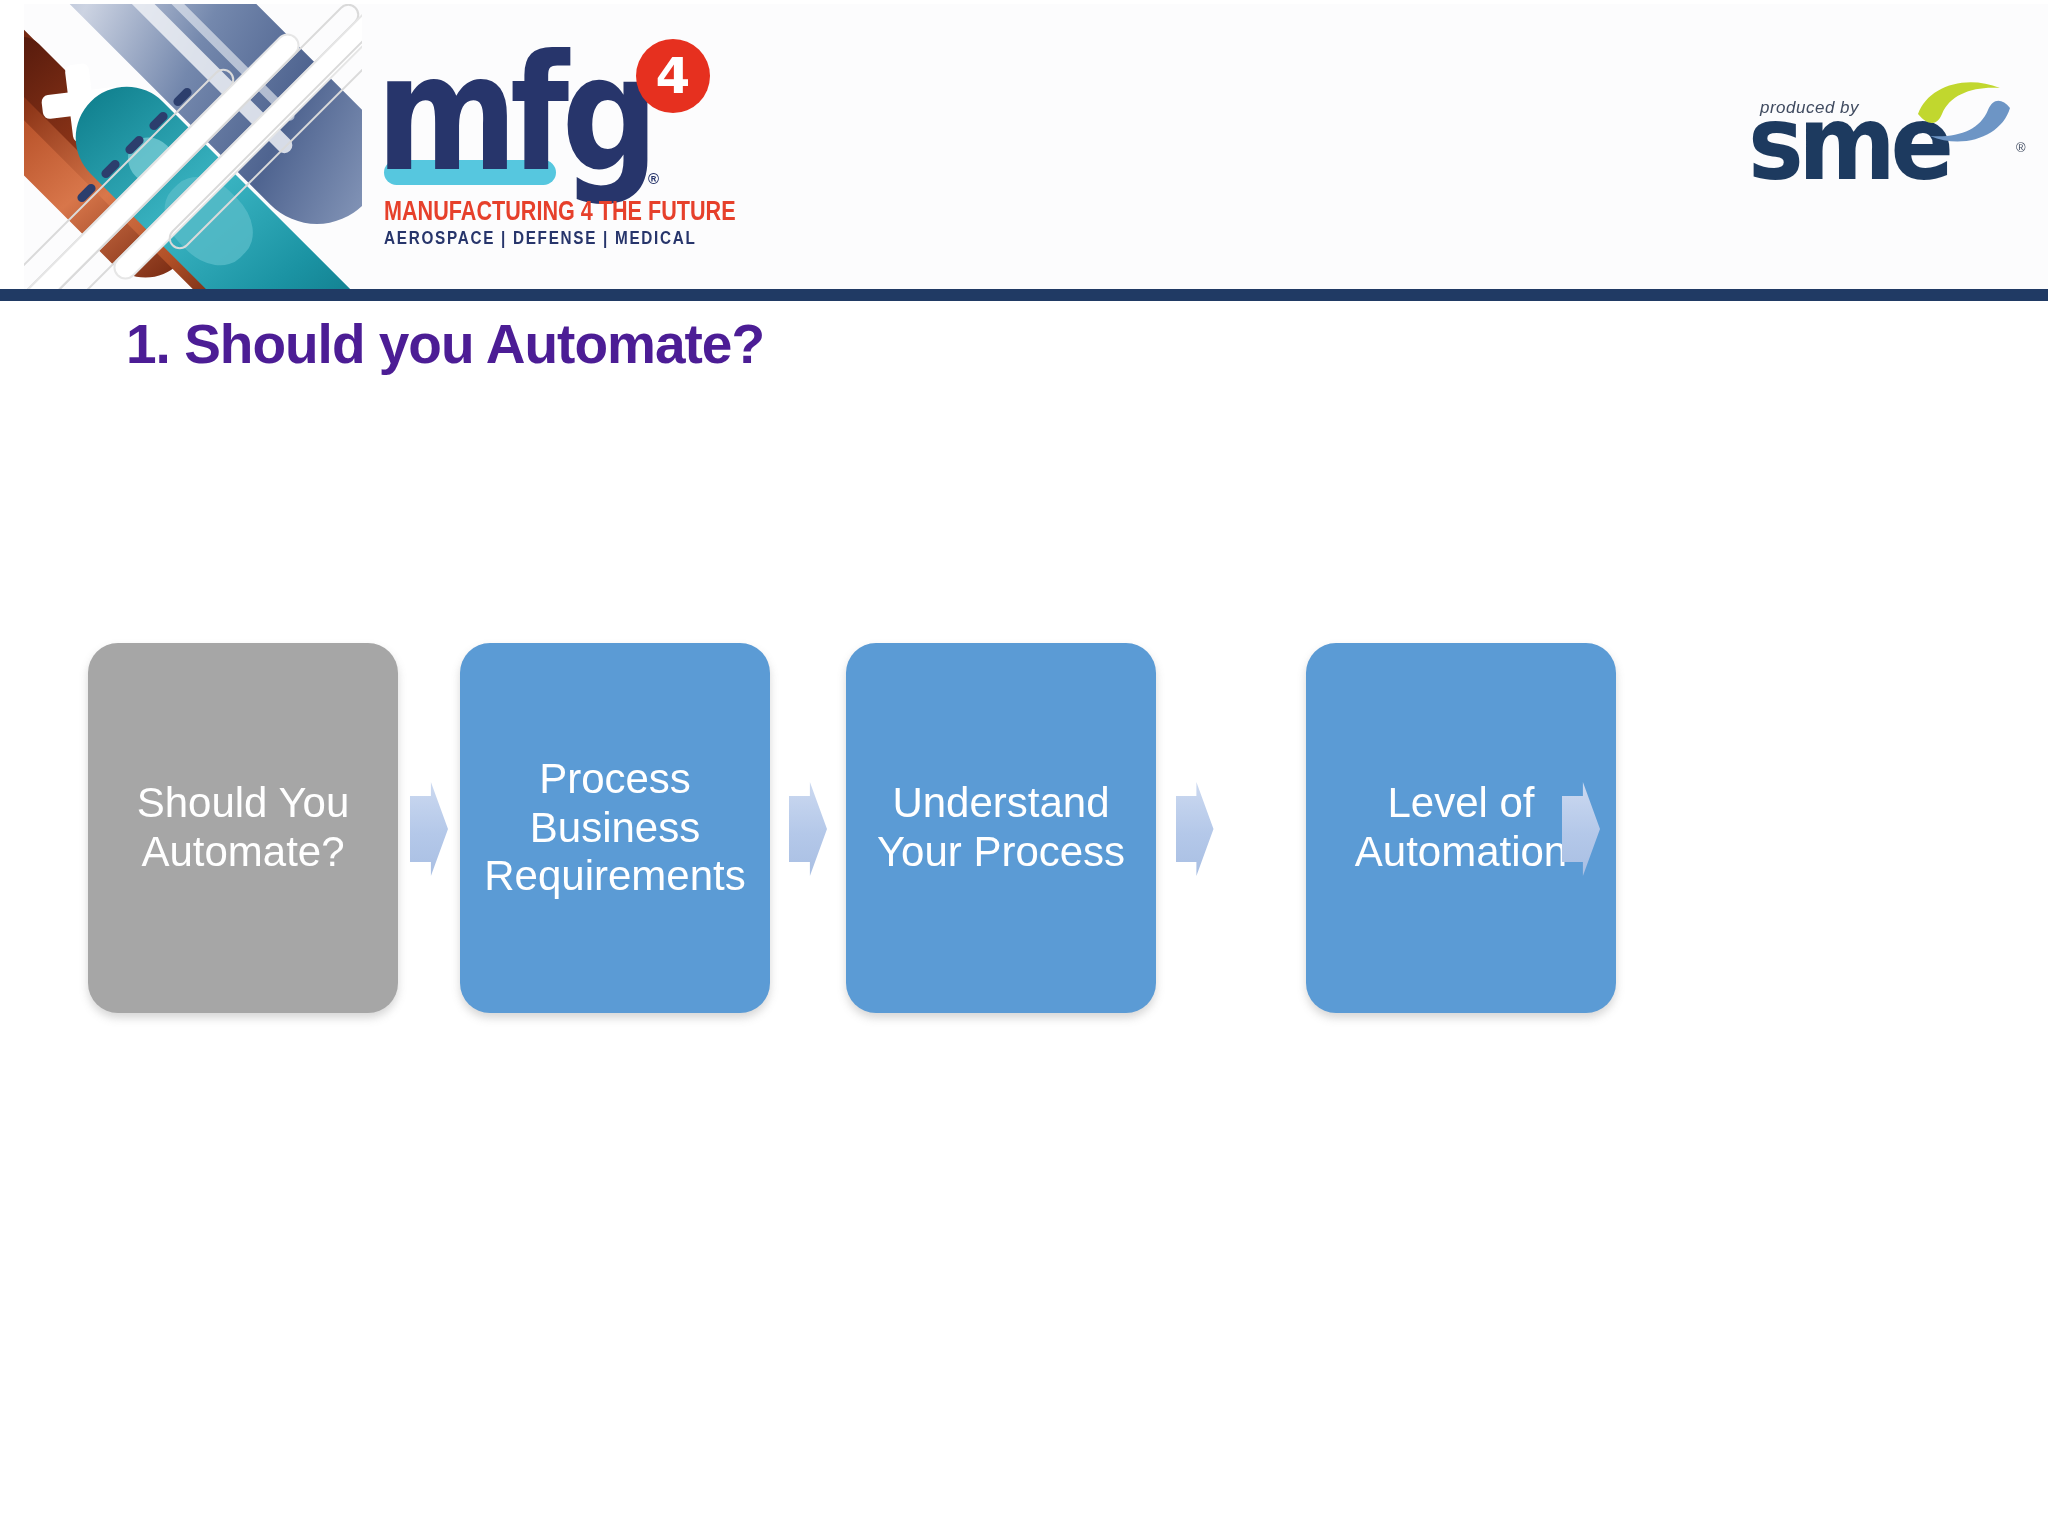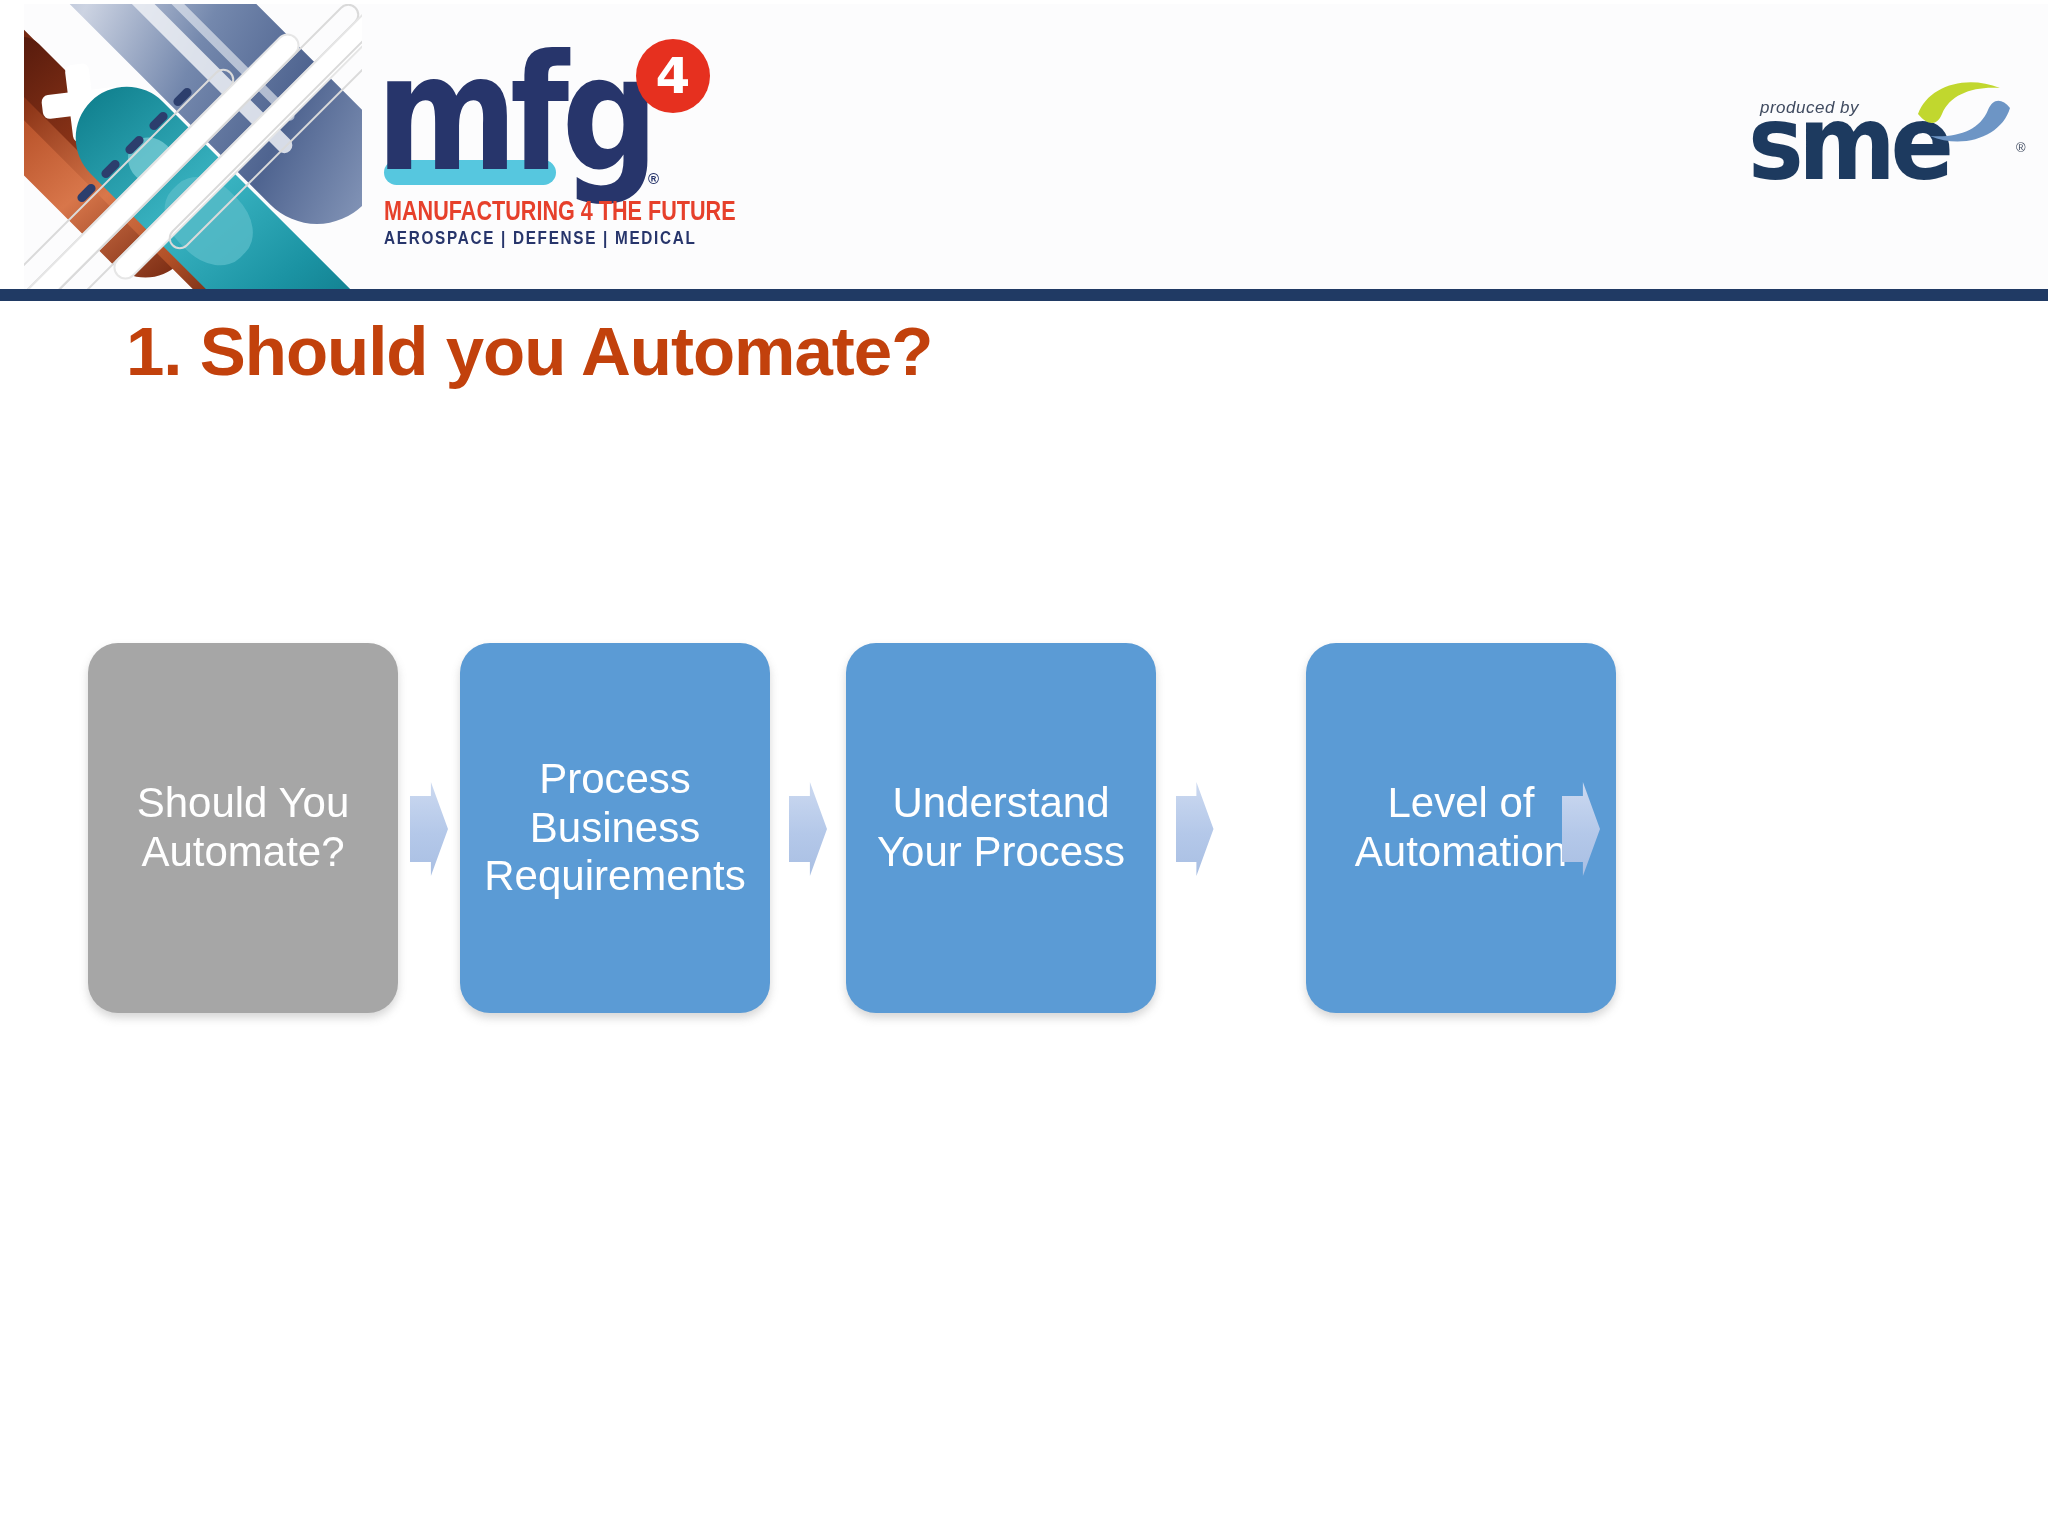--- a/index.html
+++ b/index.html
@@ -77,21 +77,21 @@
     font-family:"DejaVu Sans", sans-serif; font-weight:bold;
     font-size:104px; line-height:1.6; letter-spacing:-6px; color:#1d3a5f;
     transform:scaleX(.9); transform-origin:left top;
   }
   .sme-swoosh { position:absolute; left:188px; top:10px; width:104px; height:76px; }
   .sme-reg { position:absolute; left:292px; top:76px; font-size:13px; color:#404b60; }
 
   
   .slide-title {
     position:absolute; left:126px; top:312px;
-    font-size:69px; font-weight:bold; color:#c2410c; letter-spacing:-1px;
+    font-size:55px; font-weight:bold; color:#4c1d95; letter-spacing:-1px;
     z-index:4;
   }
 
   
   .flow { position:absolute; left:0; top:643px; width:2048px; height:372px; z-index:4; }
   .step {
     position:absolute; top:0; width:310px; height:370px;
     border-radius:30px;
     display:flex; align-items:center; justify-content:center;
     box-shadow:0 5px 9px rgba(110,110,110,.28);

